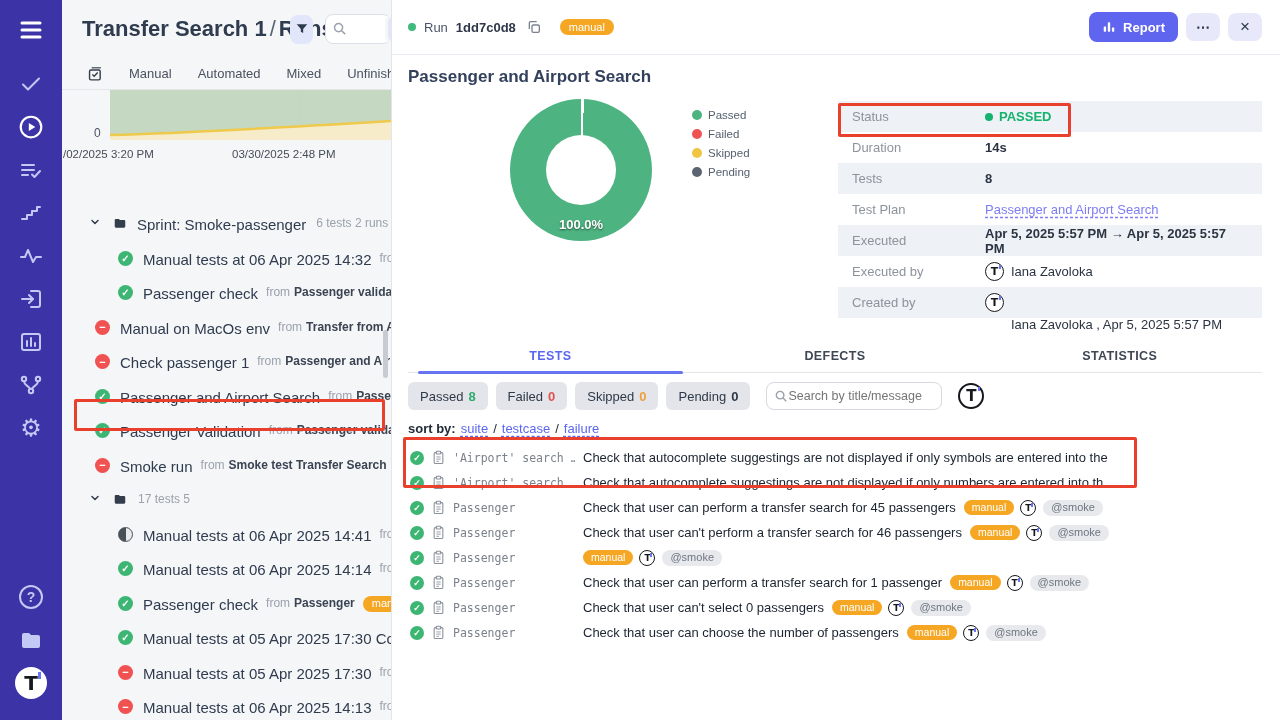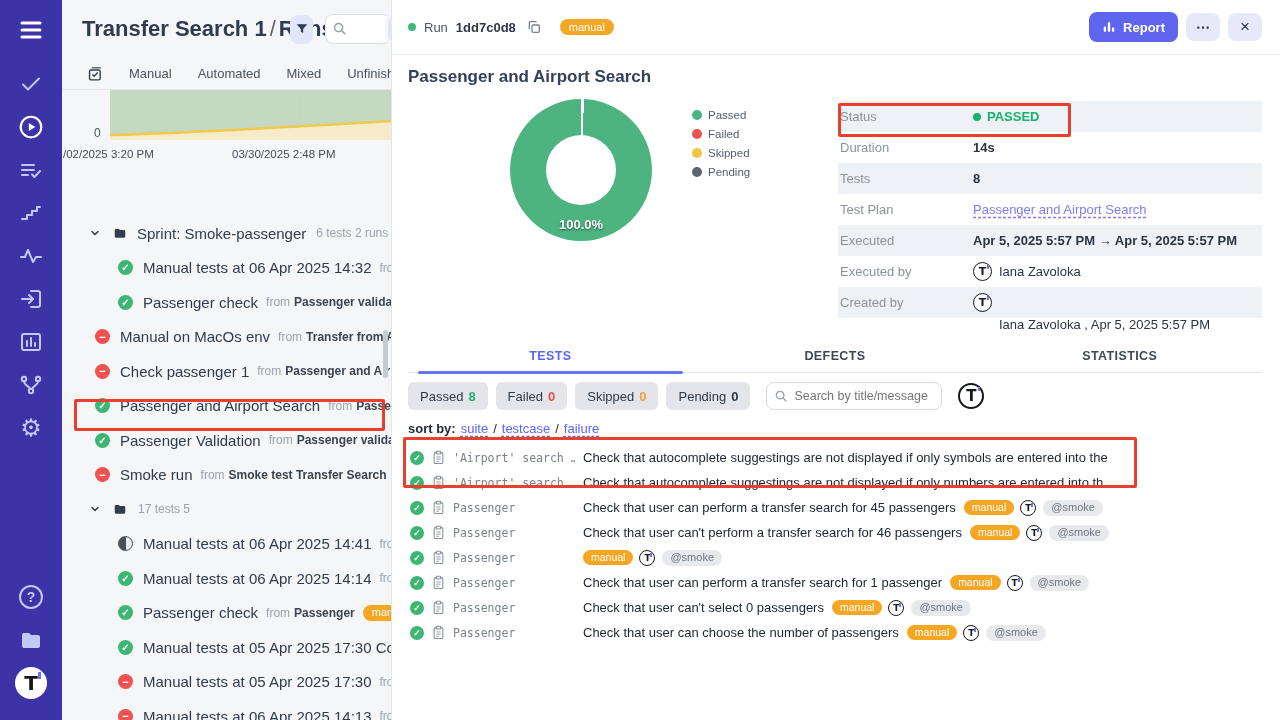--- a/index.html
+++ b/index.html
@@ -30,21 +30,21 @@
 .lp-search .xbtn{position:absolute;right:-25px;top:1px;width:28px;height:28px;font-size:15px;color:#3a4452;box-shadow:0 0 0 3px #f5f6f8}
 .lp-tabs{height:32px;display:flex;align-items:center;gap:26px;padding-left:24px;border-bottom:1px solid #e4e6ea;font-size:13px;color:#49525f;white-space:nowrap}
 .lp-tabs .tab{cursor:pointer}
 .lp-chart{position:relative;height:56px}
 .lp-chart svg{position:absolute;left:48px;top:0}
 .lp-chart .zero{position:absolute;left:32px;bottom:6px;font-size:12px;color:#4a5360}
 .lp-xlabels{position:relative;height:18px;font-size:11.5px;color:#454d59}
 .lp-xlabels .xl1{position:absolute;left:1px;top:2px}
 .lp-xlabels .xl2{position:absolute;left:170px;top:2px}
 .lp-tree{margin-top:52px}
-.tree-row{height:34.5px;display:flex;align-items:center;white-space:nowrap;overflow:hidden;cursor:pointer}
+.tree-row{height:34.5px;display:flex;align-items:flex-start;white-space:nowrap;overflow:hidden;cursor:pointer}
 .tree-row .chev{margin-left:27px;display:flex;color:#333d4b}
 .tree-row .folder{margin-left:11px;display:flex}
 .tree-row .flabel{margin-left:9px;font-size:15px;color:#2f3b4e}
 .tree-row .meta{margin-left:10px;font-size:12px;color:#9aa2ac}
 .tree-row.top .st{margin-left:33px}
 .tree-row.child .st{margin-left:56px}
 .tree-row .st{flex:0 0 15px;width:15px;height:15px;border-radius:50%;display:flex;align-items:center;justify-content:center;font-size:10px;color:#fff;font-weight:bold}
 .st.passed{background:#3db674}
 .st.failed{background:#f05252;font-size:11px}
 .st.progress{background:linear-gradient(90deg,#4a5058 55%,#e8eaec 45%);border:1.5px solid #4a5058}
@@ -70,38 +70,38 @@
 .overview{display:flex;margin-top:8px}
 .donut-wrap{width:142px;height:142px;position:relative;margin-left:102px;margin-top:4px;flex:0 0 auto}
 .donut{width:142px;height:142px;border-radius:50%;background:conic-gradient(#ffffff 0deg 2.5deg,#4db380 2.5deg 360deg);position:relative}
 .donut:after{content:"";position:absolute;left:36px;top:36px;width:70px;height:70px;border-radius:50%;background:#fff}
 .donut-label{position:absolute;width:100%;text-align:center;bottom:9px;color:#fff;font-size:13px;font-weight:bold;text-shadow:0 1px 2px rgba(0,0,0,.55);z-index:2}
 .legend{margin-left:40px;margin-top:14px;flex:0 0 auto}
 .legend-item{display:flex;align-items:center;gap:6px;margin-bottom:7px}
 .legend-item .ldot{width:10px;height:10px;border-radius:50%}
 .legend-item .ltext{font-size:11.5px;color:#566070}
 .info-table{margin-left:auto;width:424px;font-size:13px;margin-top:6px;flex:0 0 auto}
-.info-row{height:31px;display:flex;align-items:center;padding:0 2px}
+.info-row{height:31px;display:flex;align-items:center;padding:0 14px}
 .info-row:nth-child(odd){background:#eef1f5}
 .info-row .ilabel{width:133px;color:#8d939c;flex:0 0 133px}
 .info-row .ivalue{color:#2b3442;font-weight:bold;display:flex;align-items:center;gap:7px}
 .status-pass{color:#14b36e;font-weight:bold;display:flex;align-items:center;gap:6px}
 .status-pass .dot{background:#14b36e}
 .link{color:#7f7df2;text-decoration:underline;text-decoration-style:dashed;text-underline-offset:3px;font-weight:normal;cursor:pointer}
 .t-avatar{width:19px;height:19px;border:1.5px solid #16181d;border-radius:50%;background:#fff;color:#16181d;font-family:"DejaVu Sans",sans-serif;font-weight:bold;font-size:11px;display:inline-flex;align-items:center;justify-content:center;position:relative;flex:0 0 auto}
 .t-avatar:after{content:"";position:absolute;right:2px;top:2px;width:2px;height:4px;background:#6d74f1}
 .mp-tabs{display:flex;margin-top:24px;border-bottom:1px solid #e4e6ea}
 .mp-tab{flex:1;text-align:center;font-size:12.5px;letter-spacing:.4px;color:#3f4754;padding:7px 0 9px;cursor:pointer;position:relative;font-weight:bold}
 .mp-tab.active{color:#5b67f1}
 .mp-tab.active:after{content:"";position:absolute;left:10px;right:10px;bottom:-2px;height:3px;background:#6574f1;border-radius:2px}
 .filter-row{display:flex;align-items:center;gap:8px;margin-top:9px;height:28px}
 .fpill{background:#e3e5ea;border:none;border-radius:6px;height:28px;padding:0 12px;font-size:13px;color:#2f3947;display:flex;align-items:center;gap:5px;cursor:pointer}
 .fpill .cnt{font-weight:bold}
 .msearch{position:relative;margin-left:8px}
-.msearch input{width:176px;height:28px;border:1px solid #d6d9df;border-radius:8px;font-size:12.5px;color:#333;padding:0 8px 0 27px;outline:none;background:#fff}
+.msearch input{width:176px;height:28px;border:1px solid #d6d9df;border-radius:8px;font-size:12.5px;color:#333;padding:0 8px 0 21px;outline:none;background:#fff}
 .msearch svg{position:absolute;left:8px;top:7px}
 .t-avatar.big{width:26px;height:26px;border-width:2px;font-size:15px;margin-left:8px;cursor:pointer}
 .sort-row{margin-top:11px;font-size:13px;color:#222b38;display:flex;gap:5px;align-items:center}
 .sort-row .sl{color:#5b67f1;text-decoration:underline;text-decoration-style:dashed;text-underline-offset:3px;cursor:pointer}
 .tests-list{margin-top:9px}
 .test-row{height:25px;display:flex;align-items:center;white-space:nowrap;overflow:hidden}
 .test-row .st{flex:0 0 14px;width:14px;height:14px;border-radius:50%;background:#3db674;color:#fff;font-size:9px;font-weight:bold;display:flex;align-items:center;justify-content:center;margin-left:2px}
 .test-row .clip{margin-left:8px;display:flex;flex:0 0 auto}
 .test-row .tsuite{margin-left:8px;width:122px;flex:0 0 122px;font-family:"DejaVu Sans Mono",monospace;font-size:11.5px;color:#7b828c;overflow:hidden}
 .test-row .ttitle{margin-left:8px;font-size:13px;color:#1b2430;font-weight:500}

